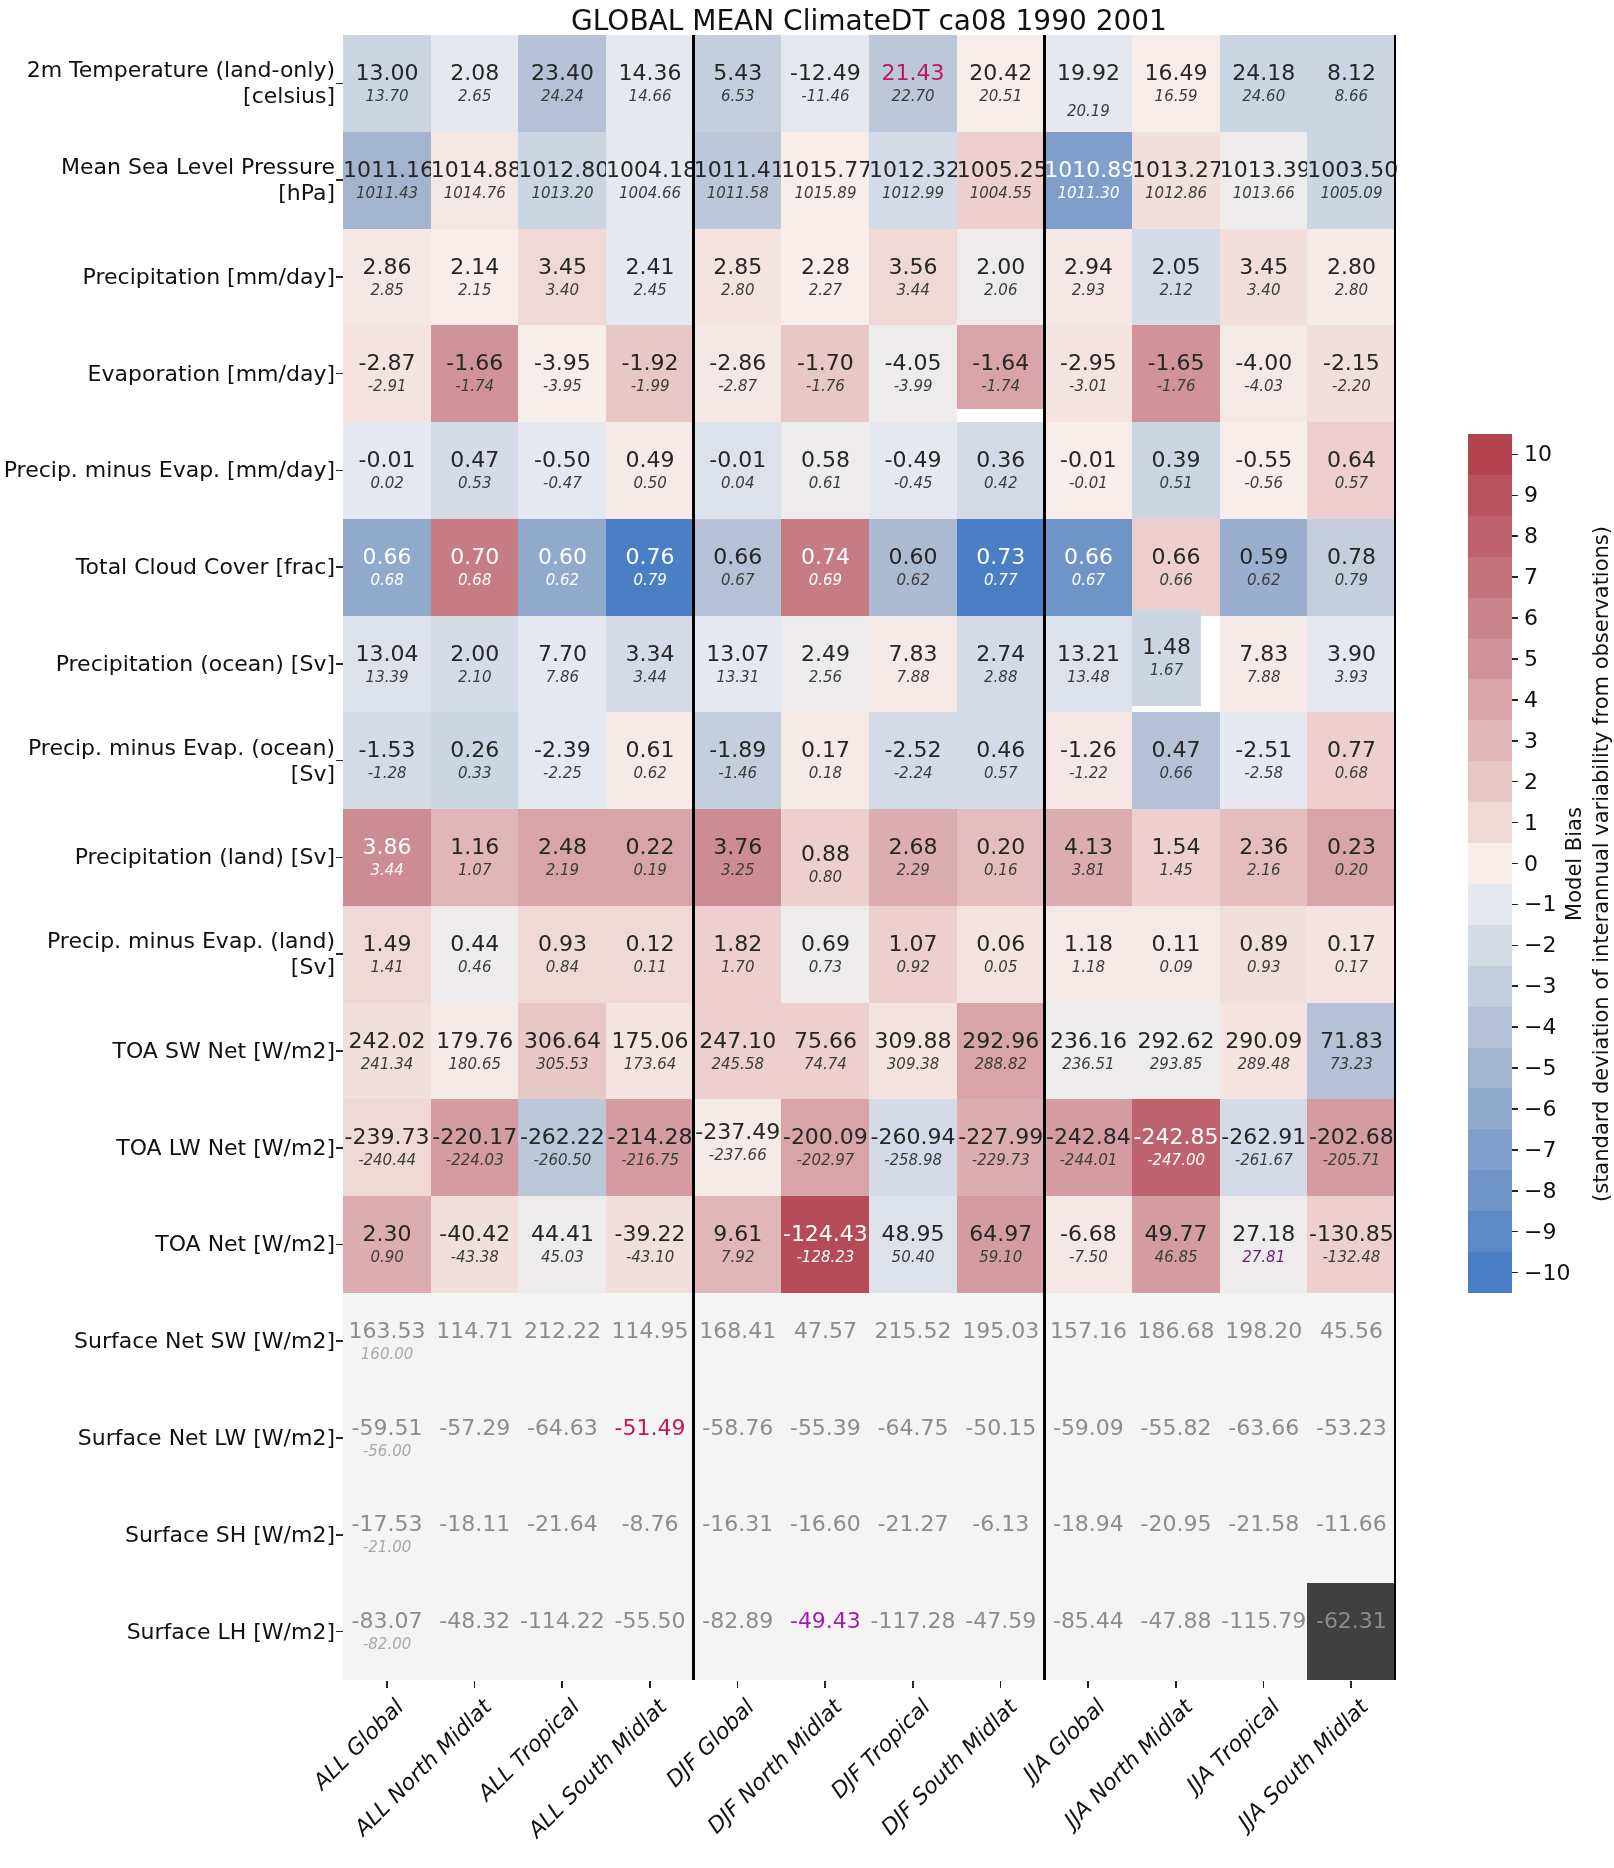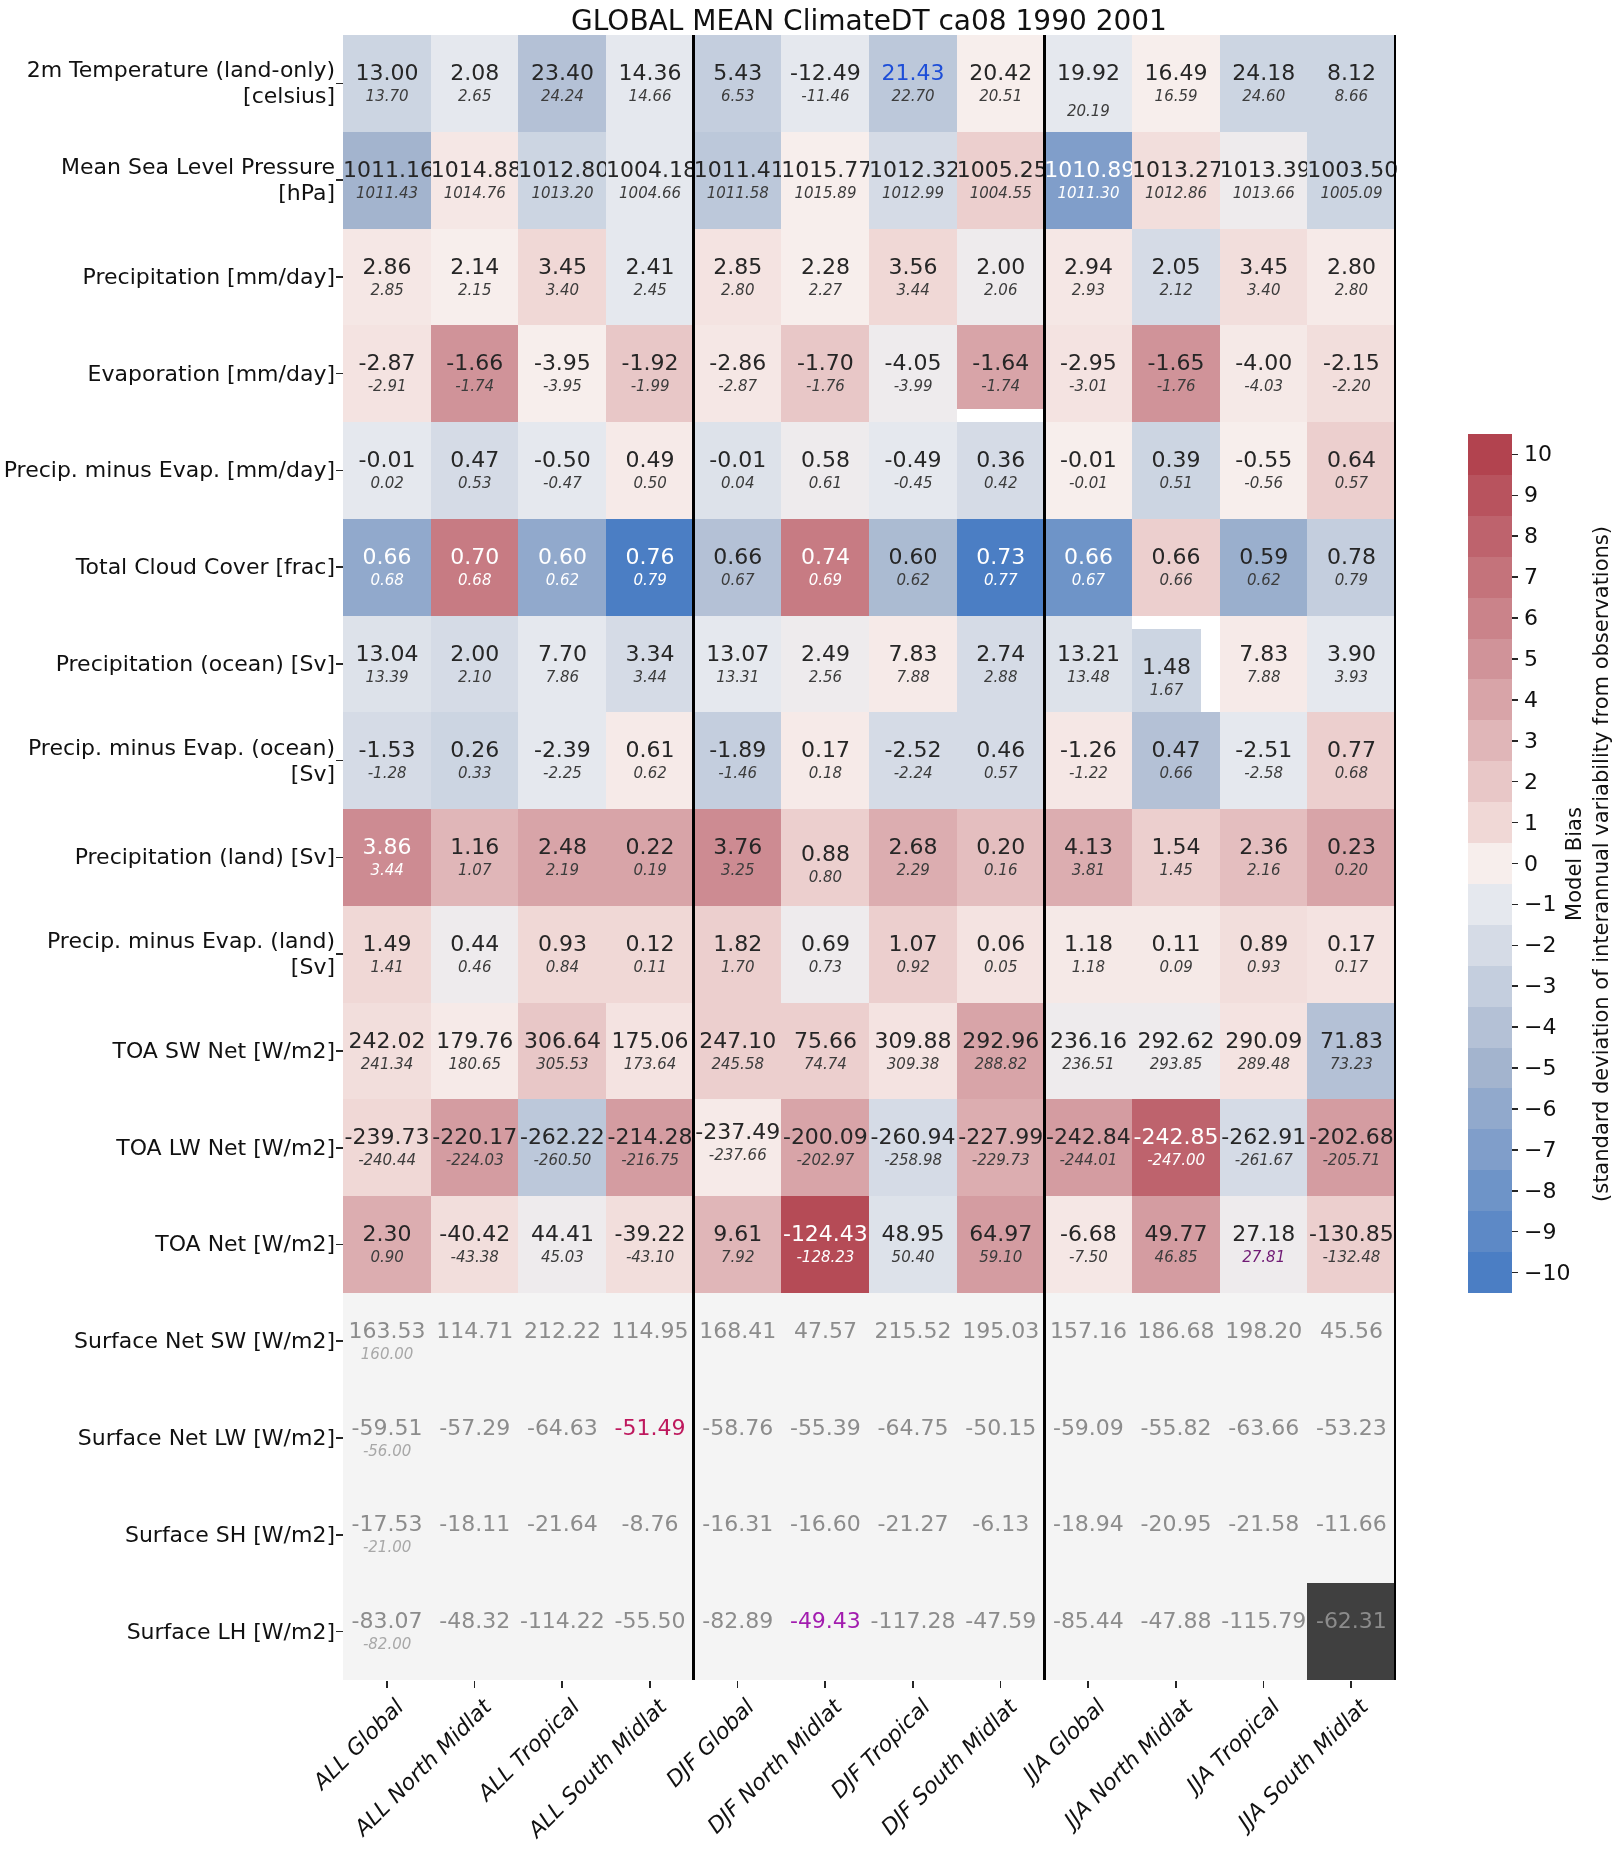--- a/index.html
+++ b/index.html
@@ -127,21 +127,21 @@
     </div>
     <div class="cell" style="left: 350.668px; top: 0px; width: 88.167px; height: 97.26px; background: rgb(196, 206, 222);">
       <span class="v" style="color: rgb(38, 38, 38);">5.43</span>
       <span class="o" style="color: rgb(60, 60, 60);">6.53</span>
     </div>
     <div class="cell" style="left: 438.335px; top: 0px; width: 88.167px; height: 97.26px; background: rgb(229, 232, 238);">
       <span class="v" style="color: rgb(38, 38, 38);">-12.49</span>
       <span class="o" style="color: rgb(60, 60, 60);">-11.46</span>
     </div>
     <div class="cell" style="left: 526.002px; top: 0px; width: 88.167px; height: 97.26px; background: rgb(188, 200, 218);">
-      <span class="v" style="color: #1d4ed8;">21.43</span>
+      <span class="v" style="color: #be185d;">21.43</span>
       <span class="o" style="color: rgb(60, 60, 60);">22.70</span>
     </div>
     <div class="cell" style="left: 613.669px; top: 0px; width: 88.167px; height: 97.26px; background: rgb(247, 238, 236);">
       <span class="v" style="color: rgb(38, 38, 38);">20.42</span>
       <span class="o" style="color: rgb(60, 60, 60);">20.51</span>
     </div>
     <div class="cell" style="left: 701.336px; top: 0px; width: 88.167px; height: 97.26px; background: rgb(229, 232, 238);">
       <span class="v" style="color: rgb(38, 38, 38);">19.92</span>
       <span class="o" style="color: rgb(60, 60, 60); margin-top: 16px;">20.19</span>
     </div>
@@ -426,21 +426,21 @@
       <span class="o" style="color: rgb(60, 60, 60);">7.88</span>
     </div>
     <div class="cell" style="left: 613.669px; top: 580.56px; width: 88.167px; height: 97.26px; background: rgb(213, 219, 230);">
       <span class="v" style="color: rgb(38, 38, 38);">2.74</span>
       <span class="o" style="color: rgb(60, 60, 60);">2.88</span>
     </div>
     <div class="cell" style="left: 701.336px; top: 580.56px; width: 88.167px; height: 97.26px; background: rgb(221, 226, 234);">
       <span class="v" style="color: rgb(38, 38, 38);">13.21</span>
       <span class="o" style="color: rgb(60, 60, 60);">13.48</span>
     </div>
-    <div class="cell" style="left: 789.003px; top: 594px; width: 69px; height: 97.26px; background: rgb(204, 213, 226);">
+    <div class="cell" style="left: 789.003px; top: 574px; width: 69px; height: 97.26px; background: rgb(204, 213, 226);">
       <span class="v" style="color: rgb(38, 38, 38);">1.48</span>
       <span class="o" style="color: rgb(60, 60, 60);">1.67</span>
     </div>
     <div class="cell" style="left: 876.67px; top: 580.56px; width: 88.167px; height: 97.26px; background: rgb(246, 234, 232);">
       <span class="v" style="color: rgb(38, 38, 38);">7.83</span>
       <span class="o" style="color: rgb(60, 60, 60);">7.88</span>
     </div>
     <div class="cell" style="left: 964.337px; top: 580.56px; width: 88.167px; height: 97.26px; background: rgb(229, 232, 238);">
       <span class="v" style="color: rgb(38, 38, 38);">3.90</span>
       <span class="o" style="color: rgb(60, 60, 60);">3.93</span>

